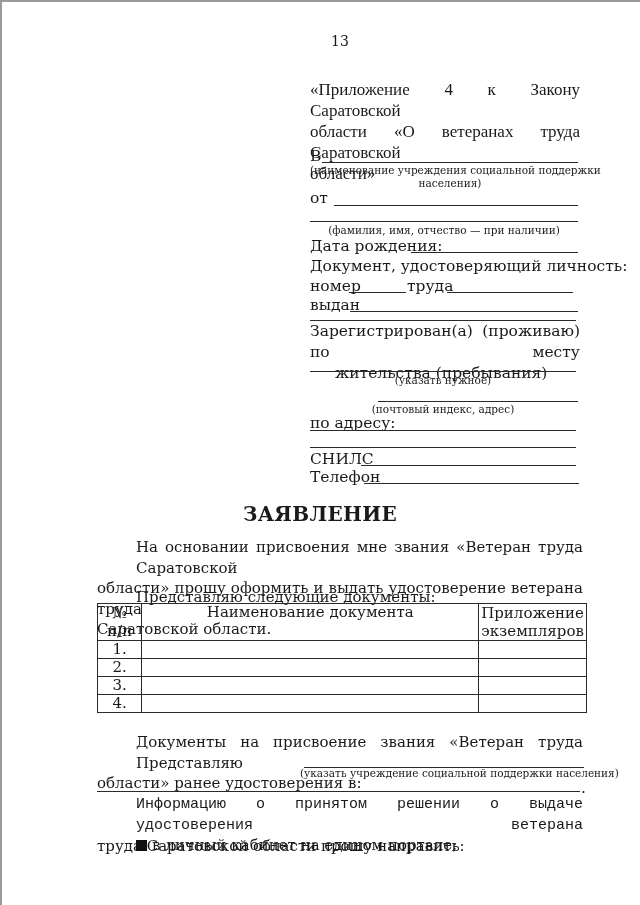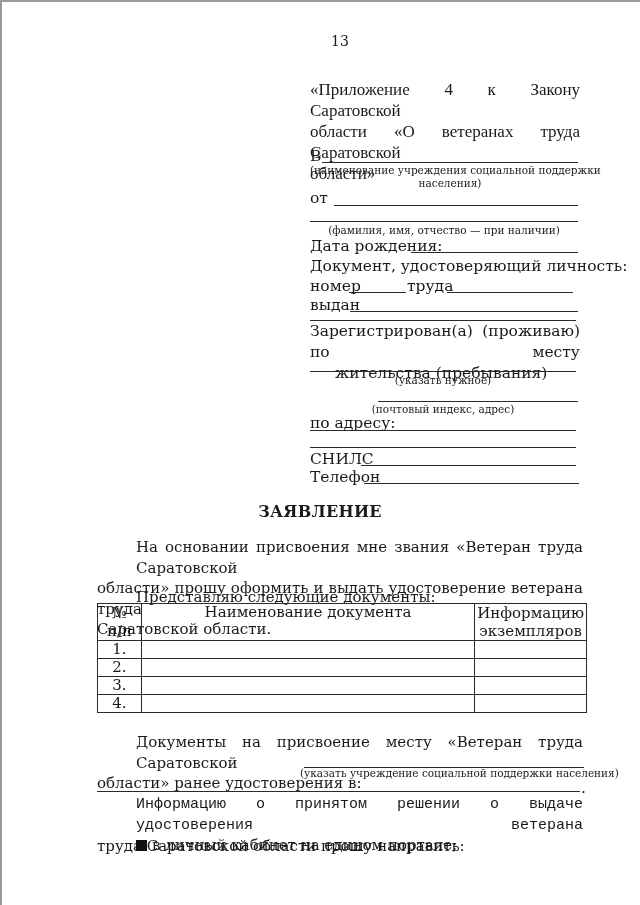--- a/index.html
+++ b/index.html
@@ -70,40 +70,40 @@
 <div class="line" style="left:378px; top:401px; width:200px;"></div>
 <div class="abs small" style="left:310px; top:403px; width:266px;">(почтовый индекс, адрес)</div>
 <div class="line" style="left:310px; top:430px; width:266px;"></div>
 <div class="line" style="left:310px; top:447px; width:266px;"></div>
 
 <div class="abs t" style="left:310px; top:449px;">СНИЛС</div>
 <div class="line" style="left:361px; top:465px; width:215px;"></div>
 <div class="abs t" style="left:310px; top:467px;">Телефон</div>
 <div class="line" style="left:364px; top:483px; width:215px;"></div>
 
-<div class="abs" style="left:0; top:502px; width:640px; text-align:center; font-family:'DejaVu Serif', serif; font-weight:bold; font-size:16px; letter-spacing:0.3px;">ЗАЯВЛЕНИЕ</div>
+<div class="abs" style="left:0; top:502px; width:640px; text-align:center; font-family:'DejaVu Serif', serif; font-weight:bold; font-size:20px; letter-spacing:0.3px;">ЗАЯВЛЕНИЕ</div>
 
 <div class="abs body-text" style="left:97px; top:537px; width:486px;">
   <div class="justify" style="padding-left:39px;">На основании присвоения мне звания «Ветеран труда Саратовской</div>
   <div class="justify">области» прошу оформить и выдать удостоверение ветерана труда</div>
   <div>Саратовской области.</div>
 </div>
 <div class="abs body-text" style="left:136px; top:587px;">Представляю следующие документы:</div>
 
 <table class="docs">
   <colgroup>
       <col style="width:46px">
       <col style="width:352px">
       <col style="width:92px">
     </colgroup>
   <tbody>
       <tr class="head">
     <td style="border-bottom:none;"><span>№</span></td>
     <td style="border-bottom:none; vertical-align:top;" rowspan="2"><span>Наименование документа</span></td>
-    <td style="border-bottom:none;"><span>Информацию</span></td>
+    <td style="border-bottom:none;"><span>Приложение</span></td>
   </tr>
   <tr class="head">
     <td style="border-top:none;"><span>п/п</span></td>
     <td style="border-top:none;"><span>экземпляров</span></td>
   </tr>
   <tr>
     <td>1.</td>
     <td></td>
     <td></td>
   </tr>
@@ -119,21 +119,21 @@
   </tr>
   <tr>
     <td>4.</td>
     <td></td>
     <td></td>
   </tr>
 </tbody>
   </table>
 
 <div class="abs body-text" style="left:97px; top:732px; width:486px;">
-  <div class="justify" style="padding-left:39px;">Документы на присвоение месту «Ветеран труда Саратовской</div>
+  <div class="justify" style="padding-left:39px;">Документы на присвоение звания «Ветеран труда Представляю</div>
   <div>области» ранее удостоверения в:</div>
 </div>
 <div class="line" style="left:304px; top:767px; width:280px;"></div>
 <div class="abs small" style="left:300px; top:767px; width:290px;">(указать учреждение социальной поддержки населения)</div>
 <div class="line" style="left:97px; top:791px; width:483px;"></div>
 <div class="abs t" style="left:581px; top:778px;">.</div>
 
 <div class="abs body-text" style="left:97px; top:795px; width:486px;">
   <div class="justify" style="padding-left:39px;font-family:Liberation Mono, monospace;">Информацию о принятом решении о выдаче удостоверения ветерана</div>
   <div>труда Саратовской области прошу направить:</div>

